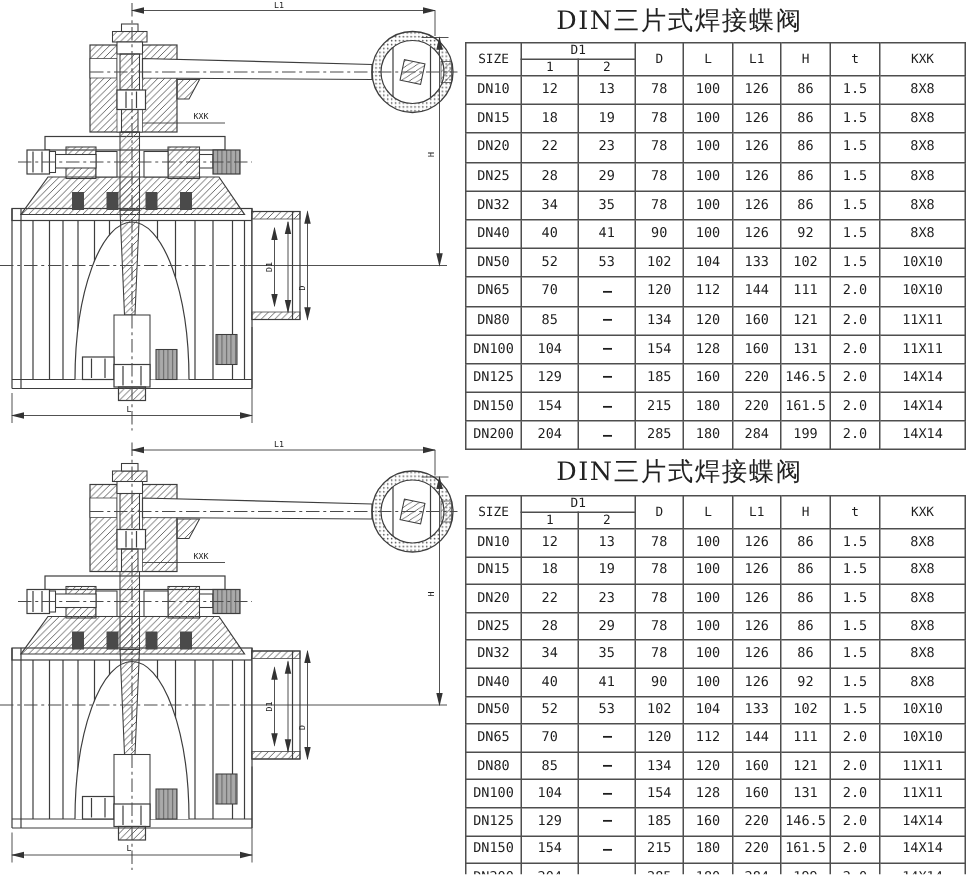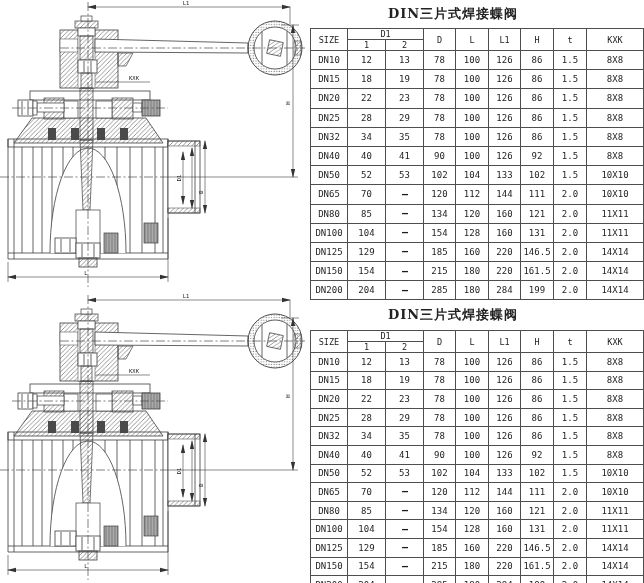--- a/index.html
+++ b/index.html
@@ -3,21 +3,21 @@
 <meta charset="utf-8">
 <style>
   html,body{margin:0;padding:0;background:#fff;}
   #canvas{position:relative;width:644px;height:583px;background:#fff;overflow:hidden;
           font-family:"DejaVu Sans Mono","Liberation Mono",monospace;color:#1a1a1a;}
   .drawing-slot{position:absolute;left:0;width:310px;height:290px;}
   #drawing-slot-1{top:0;}
   #drawing-slot-2{top:293px;}
   .table-title{position:absolute;left:286px;width:334px;height:24px;line-height:24px;
                text-align:center;font-family:"DejaVu Serif","Liberation Serif",serif;
-               font-weight:bold;font-size:13px;letter-spacing:1px;color:#222;}
+               font-weight:normal;font-size:17px;letter-spacing:1px;color:#222;}
   #title-1{top:2px;}
   #title-2{top:303px;}
   .spec-table{position:absolute;left:310px;width:333px;border-collapse:collapse;table-layout:fixed;}
   #table-1{top:28px;}
   #table-2{top:330px;}
   .spec-table th,.spec-table td{border:1px solid #4e4e4e;text-align:center;vertical-align:middle;
     padding:0;font-family:"DejaVu Sans Mono","Liberation Mono",monospace;font-size:9px;
     font-weight:normal;color:#1d1d1d;overflow:hidden;white-space:nowrap;}
   .spec-table thead tr{height:10px;}
   .spec-table thead th{font-size:8.5px;}

